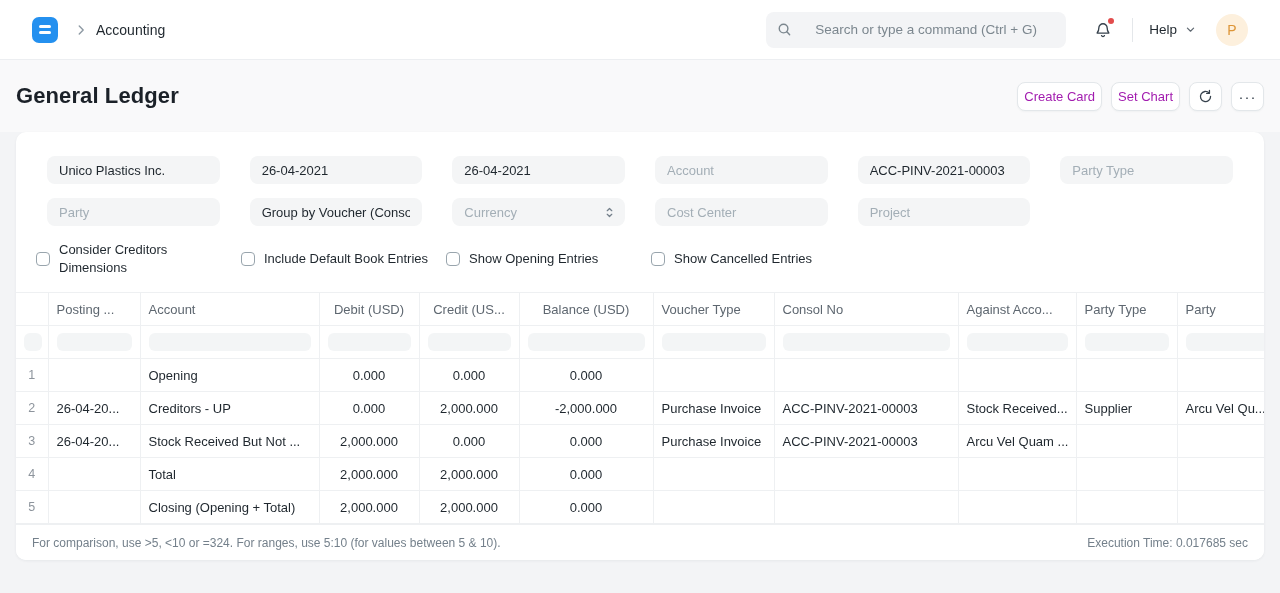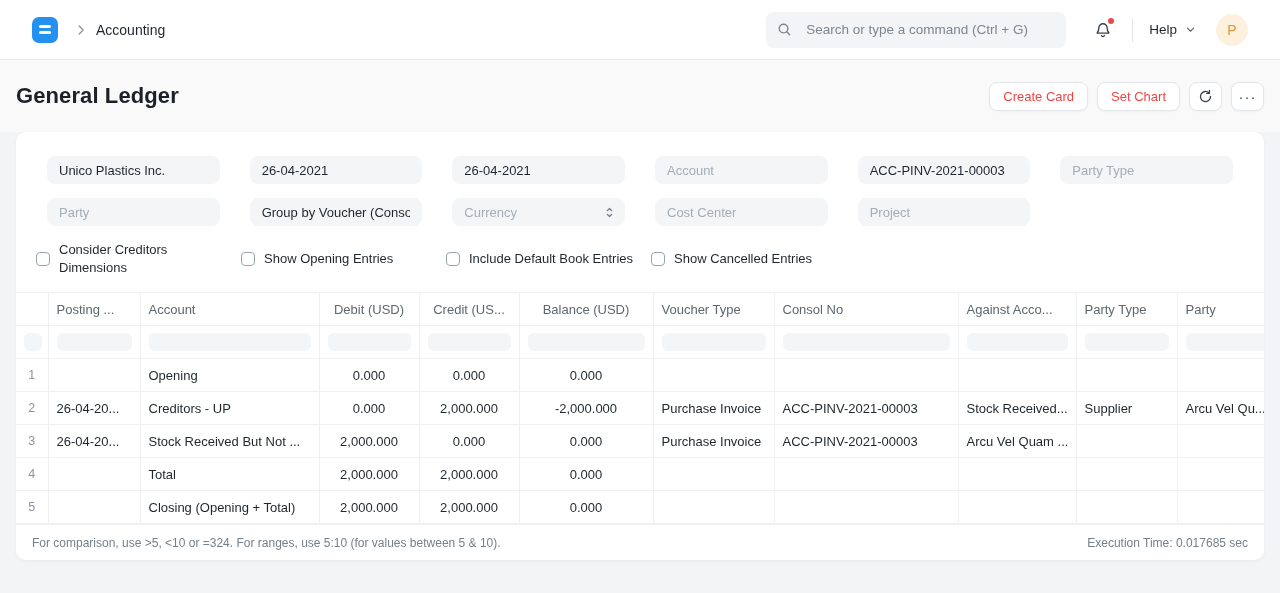--- a/index.html
+++ b/index.html
@@ -22,21 +22,21 @@
   .brand{
     width:26px; height:26px; border-radius:7px; background:var(--brand);
     display:flex; flex-direction:column; align-items:center; justify-content:center; gap:3px;
     cursor:pointer; flex:none;
   }
   .brand .bar{ width:12px; height:3px; background:#fff; border-radius:2px; }
   .crumb-chev{ margin:0 8px 0 16px; display:flex; color:#8d99a3; }
   .breadcrumb{ font-size:14px; color:#1f272e; text-decoration:none; cursor:pointer; }
   .search{
     margin-left:auto; width:300px; height:36px; background:#f3f4f6; border-radius:8px;
-    display:flex; align-items:center; gap:14px; padding:0 11px; cursor:text;
+    display:flex; align-items:center; gap:23px; padding:0 11px; cursor:text;
   }
   .search svg{ flex:none; color:#7c878f; }
   .search input{
     border:0; outline:0; background:transparent; width:100%;
     font:13.5px "Liberation Sans", sans-serif; color:#1f272e;
   }
   .search input::placeholder{ color:#7c878f; }
   .bell{ position:relative; margin-left:24px; width:26px; height:26px; display:flex; align-items:center; justify-content:center; cursor:pointer; color:#36414c; }
   .bell .dot{ position:absolute; top:1px; right:2px; width:6px; height:6px; border-radius:50%; background:var(--dot); }
   .vdivider{ width:1px; height:24px; background:#e4e7ea; margin:0 16px; }
@@ -49,22 +49,22 @@
     font-size:14px; font-weight:500; cursor:pointer; flex:none;
   }
   
   .page-head{
     height:72px; background:#f9f9fa; display:flex; align-items:center;
     justify-content:space-between; padding:0 16px;
   }
   .page-title{ font-size:22px; font-weight:700; color:#1b2128; letter-spacing:.1px; }
   .actions{ display:flex; align-items:center; gap:9px; }
   .btn{
-    height:29px; padding:0 13px; background:#fff; border:1px solid #e3e7ea; border-radius:8px;
-    font:13px "Liberation Sans", sans-serif; color:#ef4444; cursor:pointer;
+    height:29px; padding:0 6px; background:#fff; border:1px solid #e3e7ea; border-radius:8px;
+    font:13px "Liberation Sans", sans-serif; color:#a21caf; cursor:pointer;
     display:inline-flex; align-items:center; justify-content:center;
     box-shadow:0 1px 2px rgba(25,39,52,.04);
   }
   .btn.icon{ width:33px; padding:0; color:#36414c; }
   .btn.icon .dots{ font-size:15px; letter-spacing:1px; line-height:1; color:#36414c; }
   
   .main{ padding:0 16px 18px; }
   .card{
     background:#fff; border-radius:10px; overflow:hidden;
     box-shadow:0 1px 3px rgba(25,39,52,.06);
@@ -220,25 +220,25 @@
           </div>
       </div>
 
       <div class="checkboxes">
         <label class="cb-item">
           <span class="cb-box"></span>
           <span class="cb-label">Consider Creditors Dimensions</span>
         </label>
         <label class="cb-item">
           <span class="cb-box"></span>
-          <span class="cb-label">Show Opening Entries</span>
+          <span class="cb-label">Include Default Book Entries</span>
         </label>
         <label class="cb-item">
           <span class="cb-box"></span>
-          <span class="cb-label">Include Default Book Entries</span>
+          <span class="cb-label">Show Opening Entries</span>
         </label>
         <label class="cb-item">
           <span class="cb-box"></span>
           <span class="cb-label">Show Cancelled Entries</span>
         </label>
       </div>
 
       <div class="table-wrap" id="table-wrap">
           <table class="dt">
             <colgroup>

